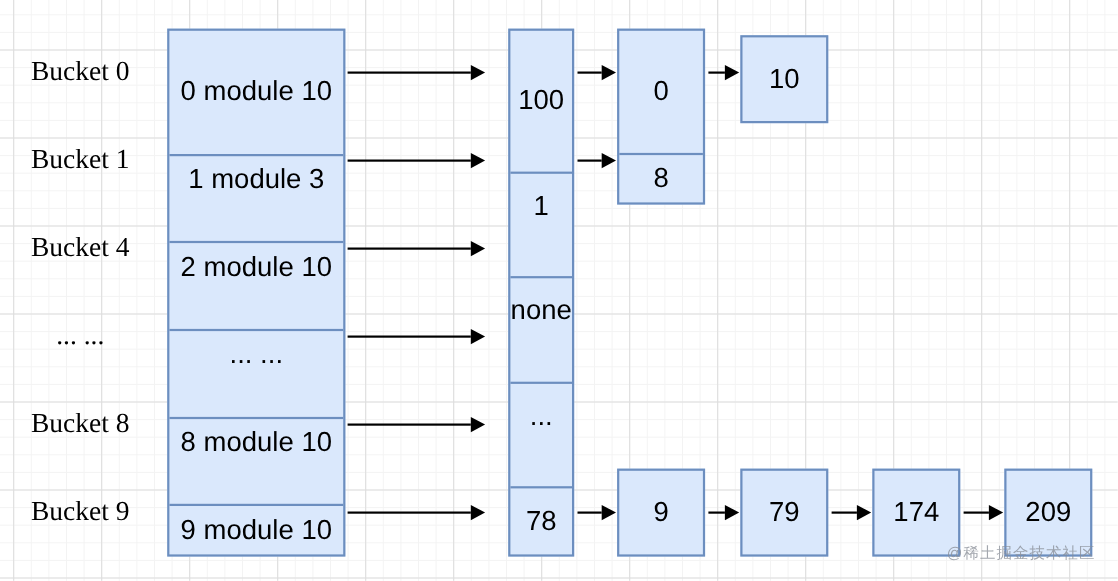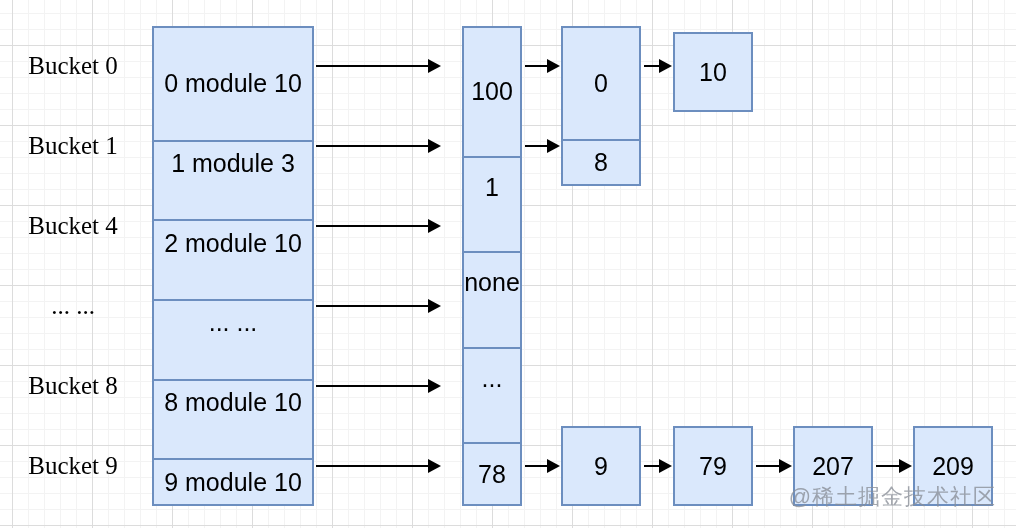--- a/index.html
+++ b/index.html
@@ -85,21 +85,21 @@
     width: 0;
     height: 0;
     border-left: 13px solid var(--arrow-color);
     border-top: 7px solid transparent;
     border-bottom: 7px solid transparent;
   }
   .watermark {
     position: absolute;
     right: 20px;
     bottom: 16px;
-    font-size: 22px;
+    font-size: 14px;
     color: var(--watermark-color);
     opacity: 0.78;
     letter-spacing: 1px;
   }
 </style>
 </head>
 <body>
 
 <div class="canvas">
 
@@ -128,21 +128,21 @@
   </div>
 
   <div class="col" style="left:561px; top:26px; width:80px; height:160px">
     <div class="cell">0</div>
     <div class="cell">8</div>
   </div>
 
   <div class="node" style="left:673px; top:32px">10</div>
   <div class="node" style="left:561px; top:426px">9</div>
   <div class="node" style="left:673px; top:426px">79</div>
-  <div class="node" style="left:793px; top:426px">207</div>
+  <div class="node" style="left:793px; top:426px">174</div>
   <div class="node" style="left:913px; top:426px">209</div>
 
   <div class="arrow" style="left:316px; top:65px;  width:112px"></div>
   <div class="arrow" style="left:316px; top:145px; width:112px"></div>
   <div class="arrow" style="left:316px; top:225px; width:112px"></div>
   <div class="arrow" style="left:316px; top:305px; width:112px"></div>
   <div class="arrow" style="left:316px; top:385px; width:112px"></div>
   <div class="arrow" style="left:316px; top:465px; width:112px"></div>
 
   <div class="arrow" style="left:525px; top:65px; width:22px"></div>

